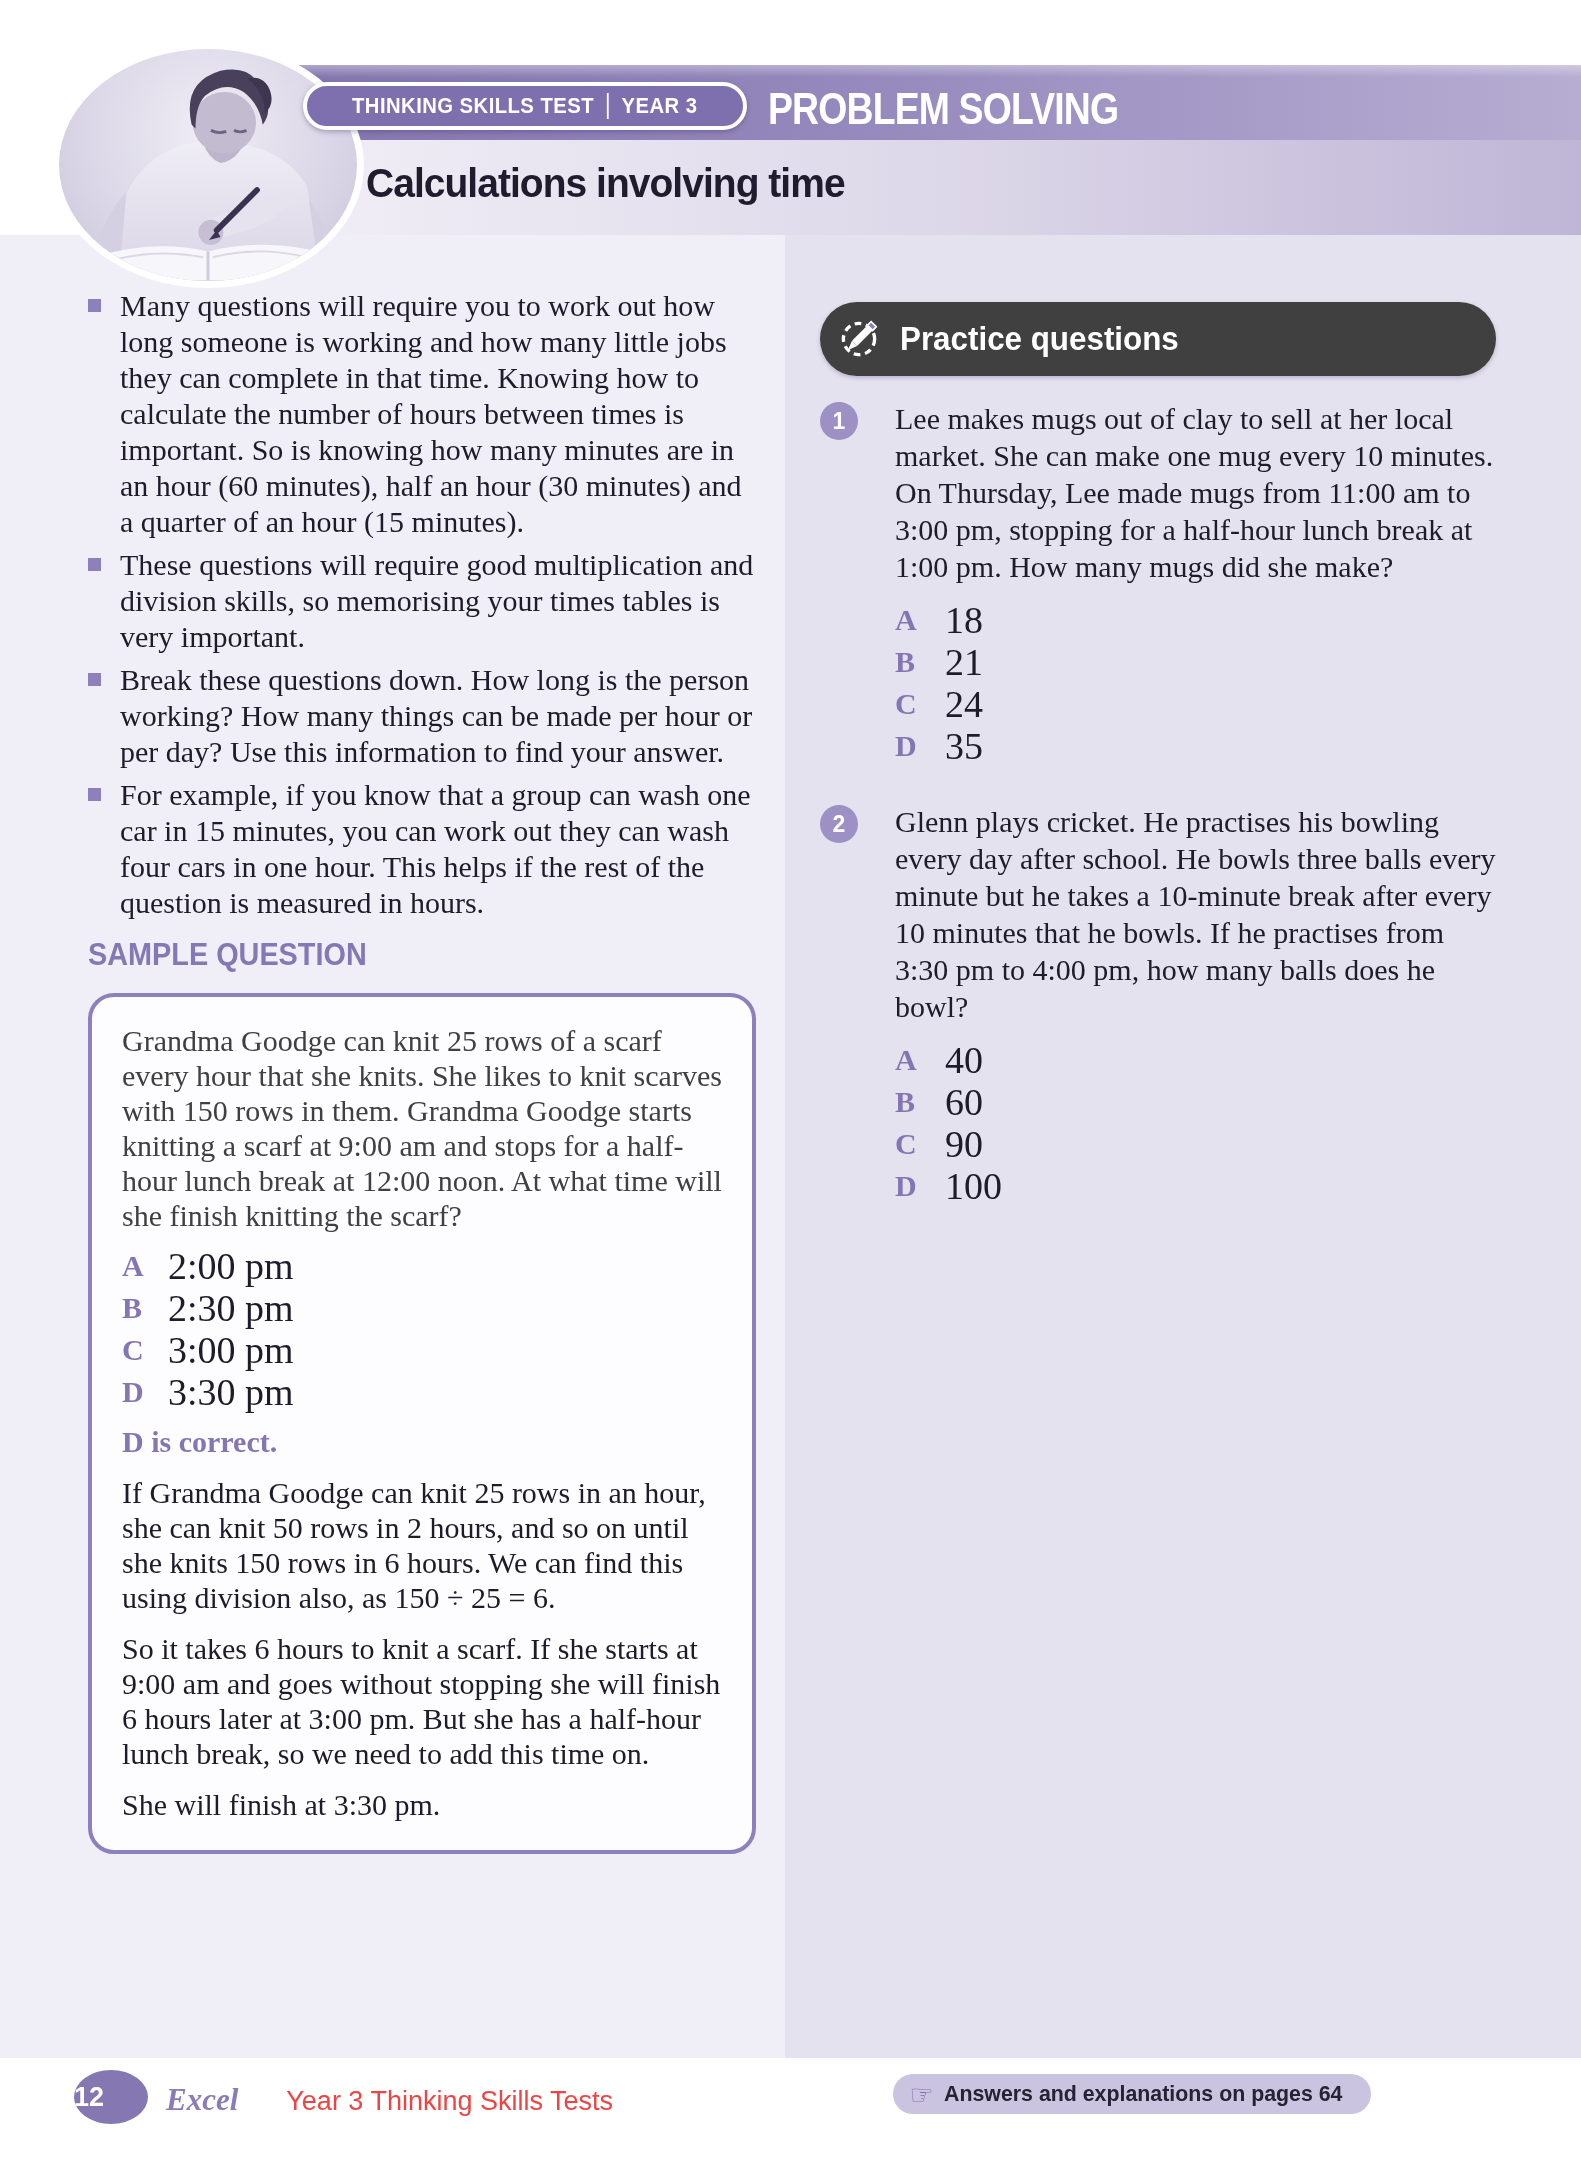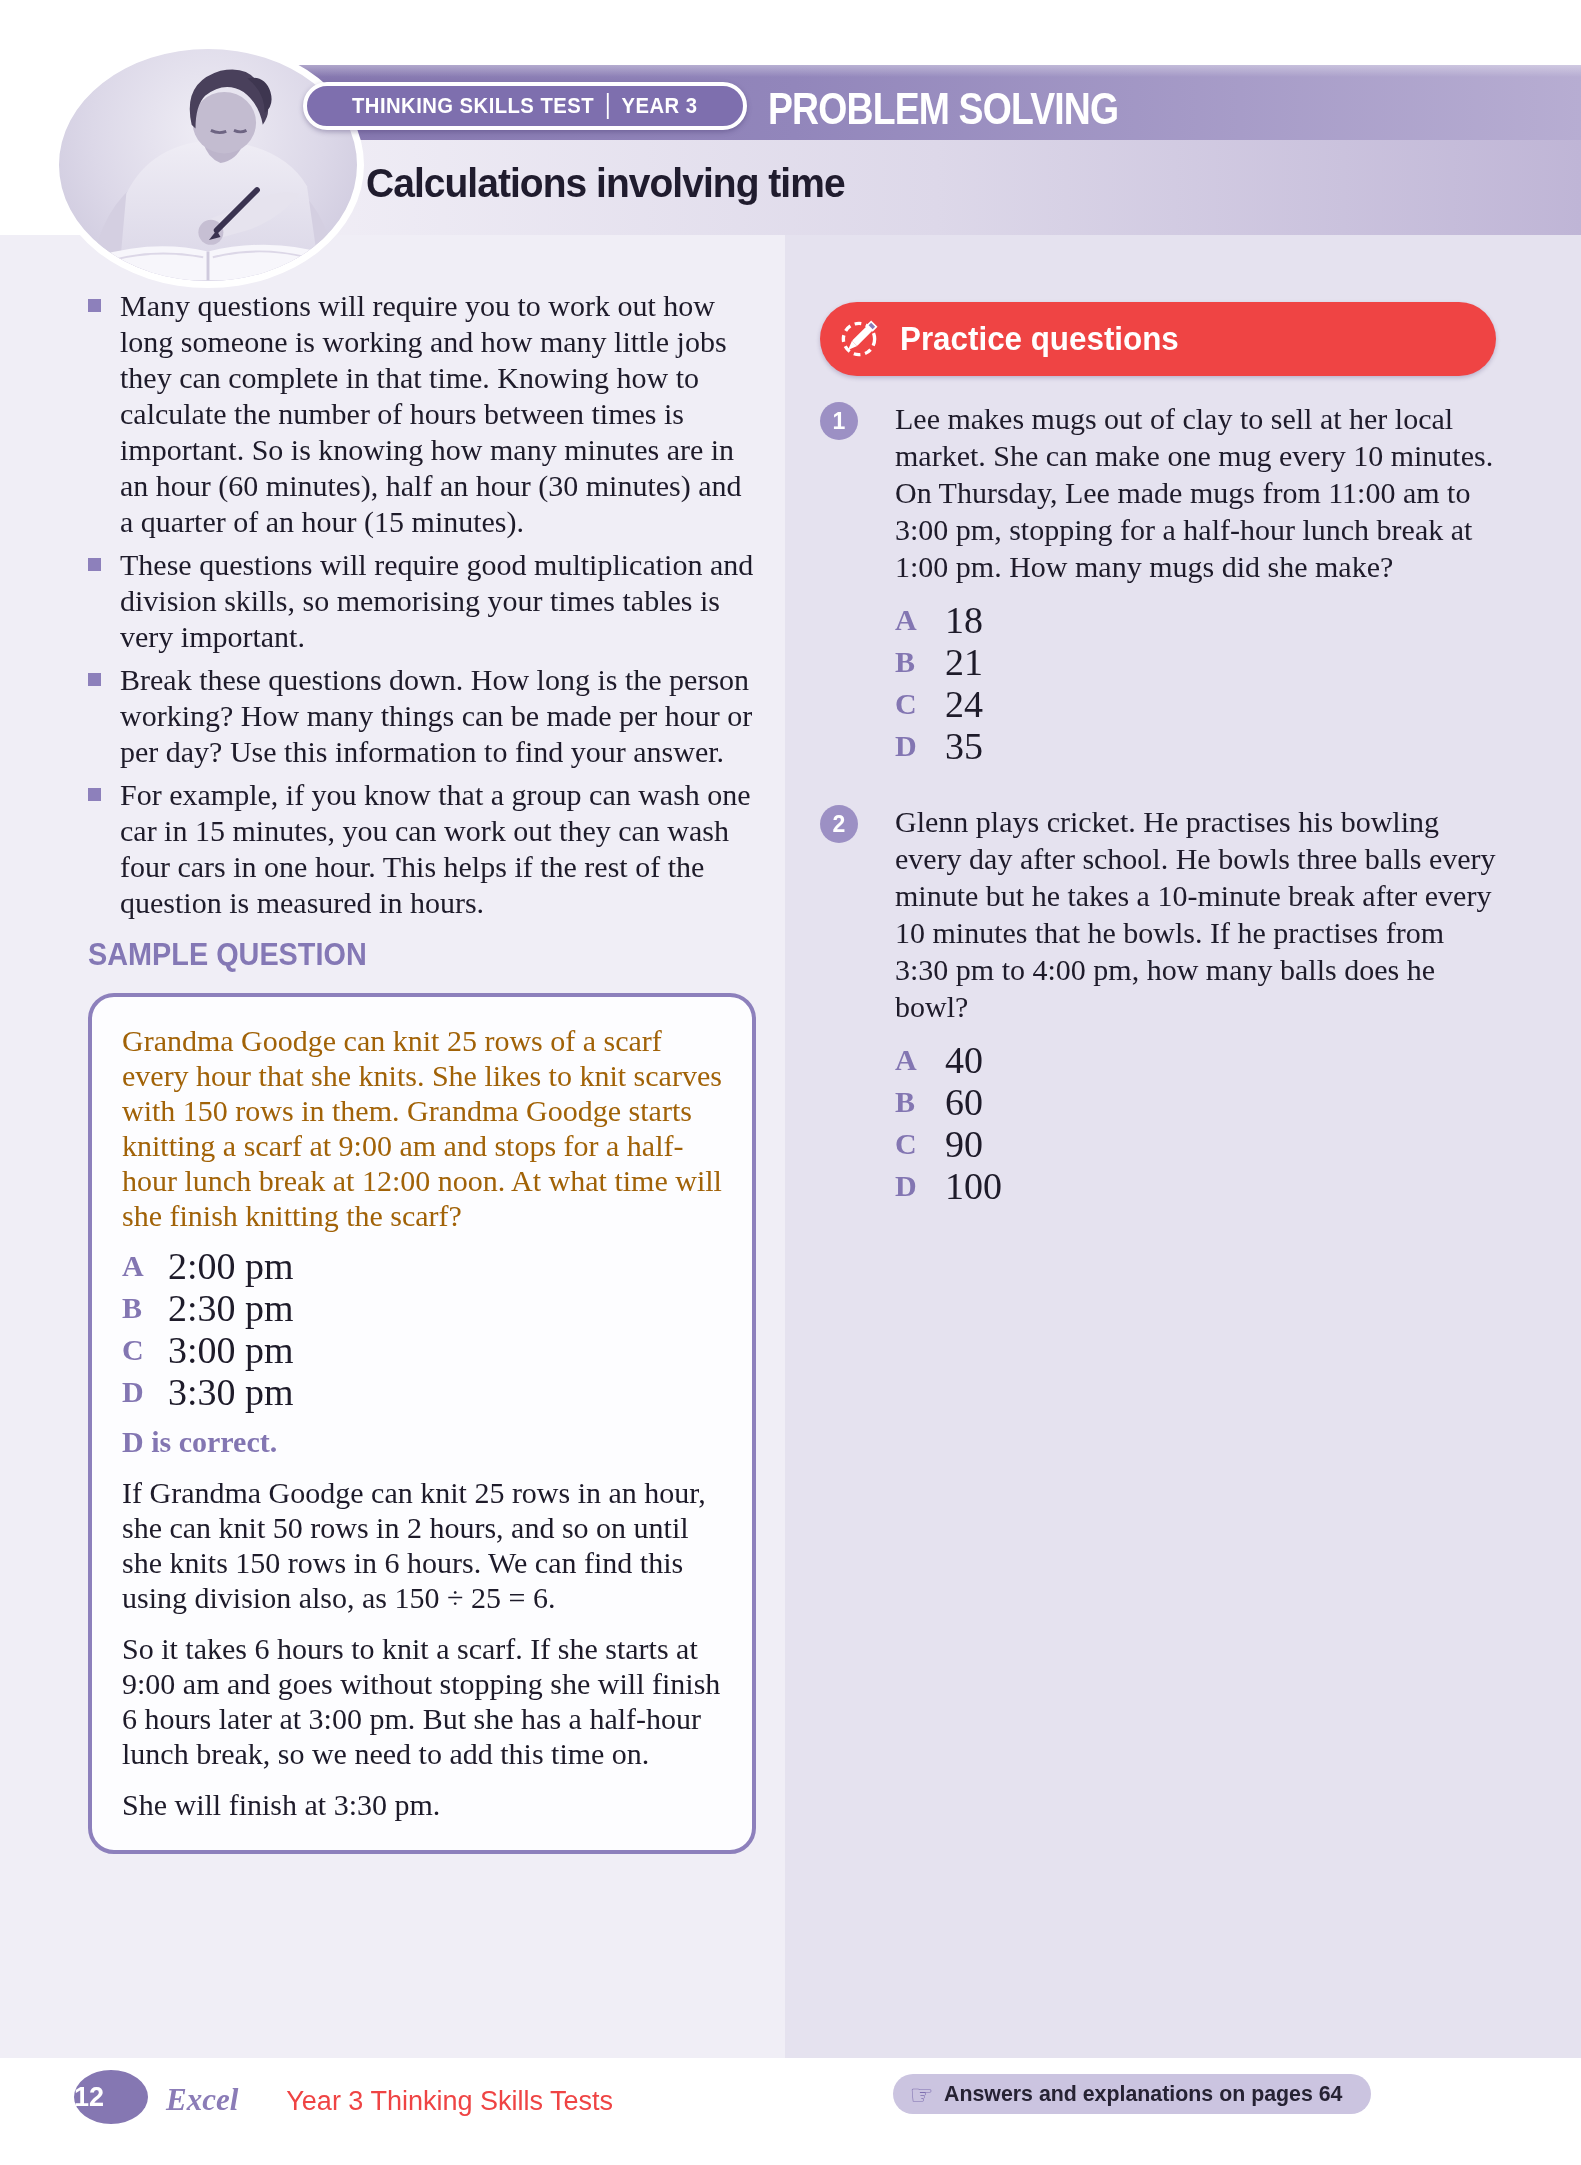--- a/index.html
+++ b/index.html
@@ -66,31 +66,31 @@
     margin-top:16px;
     color:#8478b5; font-family:"Liberation Sans",sans-serif;
     font-weight:700; font-size:31px; letter-spacing:0;
     transform:scaleX(.93); transform-origin:left center; white-space:nowrap;
   }
   .sample-box {
     margin-top:20px; width:668px;
     background:#fdfdff; border:4px solid #8d80bc; border-radius:26px;
     padding:26px 22px 28px 30px;
   }
-  .q-text { font-size:30px; line-height:35px; color:#a16207; }
+  .q-text { font-size:30px; line-height:35px; color:#404040; }
   .opt-list { margin-top:12px; }
   .opt-row { display:grid; grid-template-columns:46px 1fr; line-height:42px; }
   .opt-letter { color:#8376b2; font-weight:700; font-size:30px; }
   .opt-value { font-size:38px; color:#1e1b2a; }
   .answer-line { margin-top:12px; color:#8376b2; font-weight:700; font-size:30px; }
   .expl-para { margin-top:16px; font-size:30px; line-height:35px; color:#1e1b2a; }
   
   .right-col { position:absolute; left:820px; top:302px; width:680px; z-index:2; }
   .practice-banner {
-    width:676px; height:74px; border-radius:37px; background:#ef4444;
+    width:676px; height:74px; border-radius:37px; background:#404040;
     box-shadow:0 2px 4px rgba(60,45,100,.25);
     display:flex; align-items:center; padding-left:14px; gap:16px;
   }
   .practice-banner svg { width:50px; height:50px; flex:0 0 auto; }
   .practice-label {
     color:#ffffff; font-family:"Liberation Sans",sans-serif;
     font-weight:700; font-size:33px; letter-spacing:0;
     transform:scaleX(.95); transform-origin:left center; white-space:nowrap;
   }
   .pq { display:grid; grid-template-columns:75px 1fr; }

